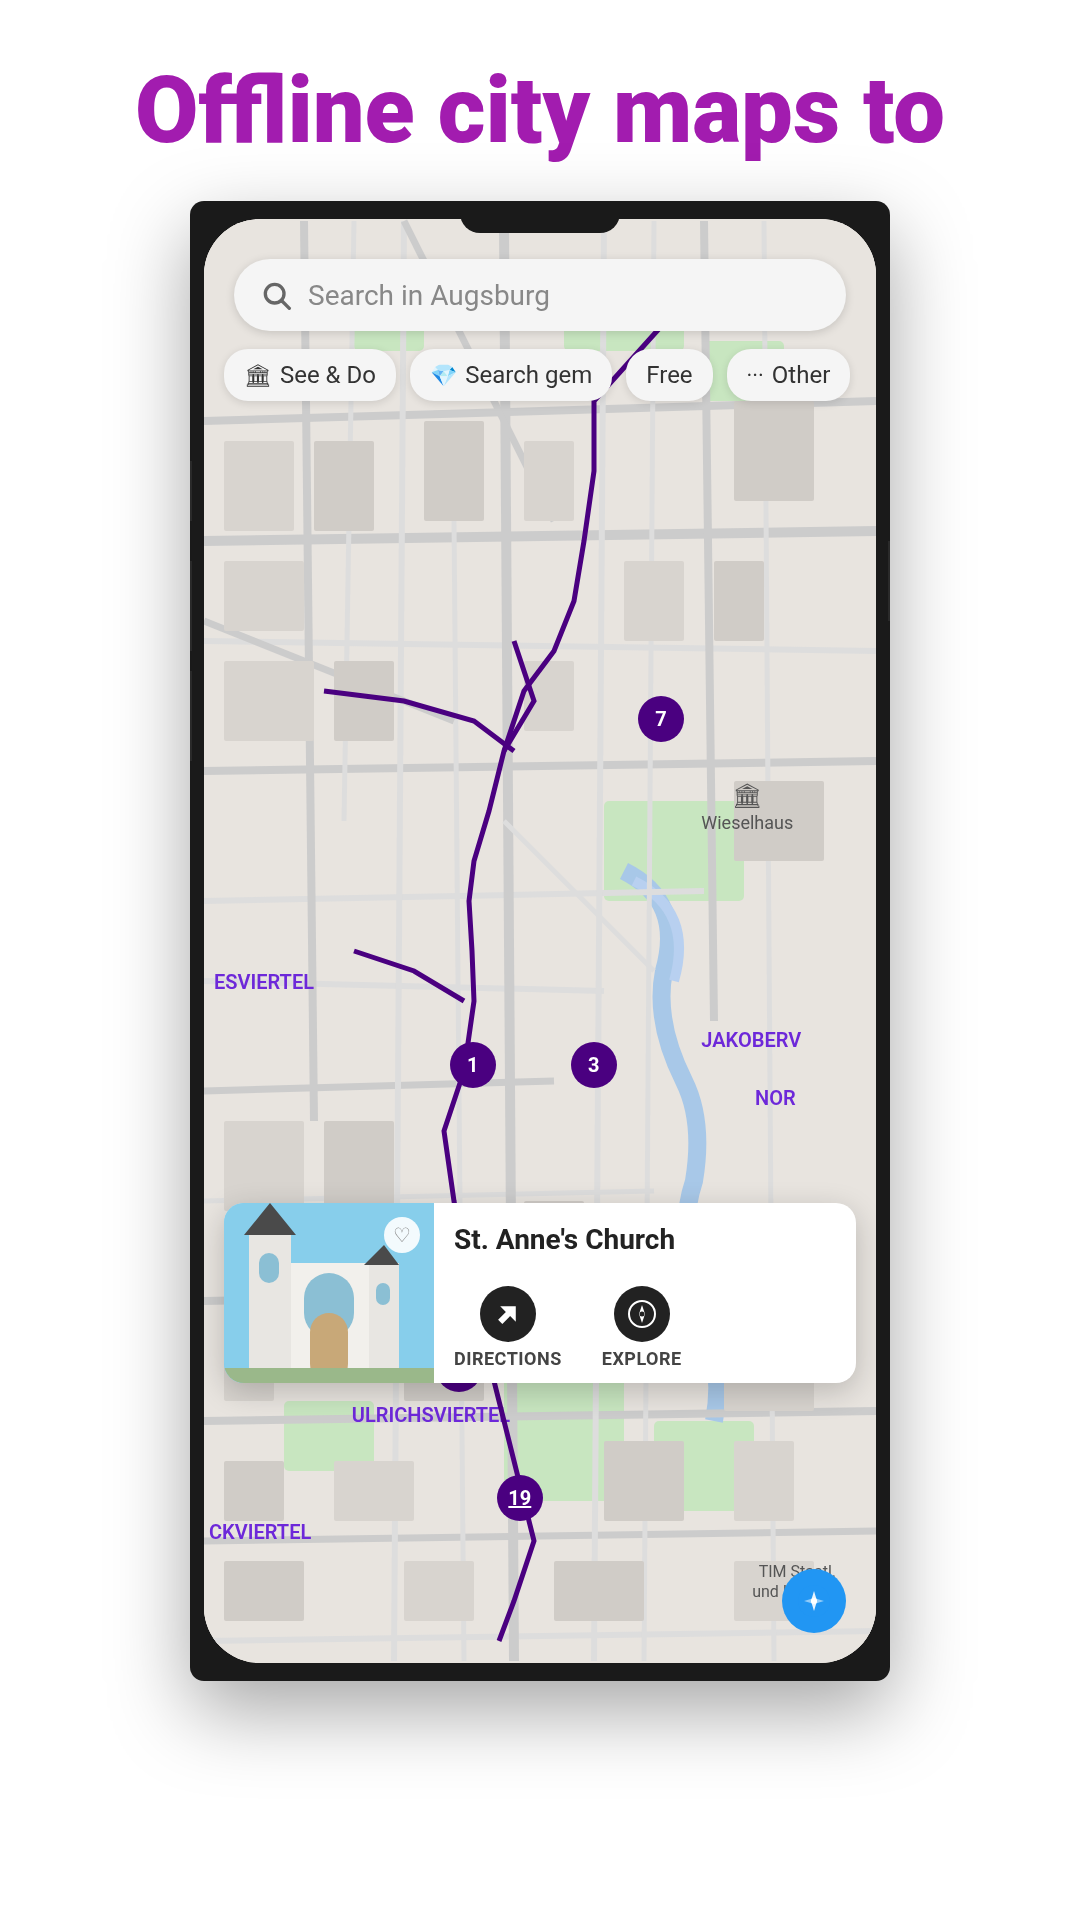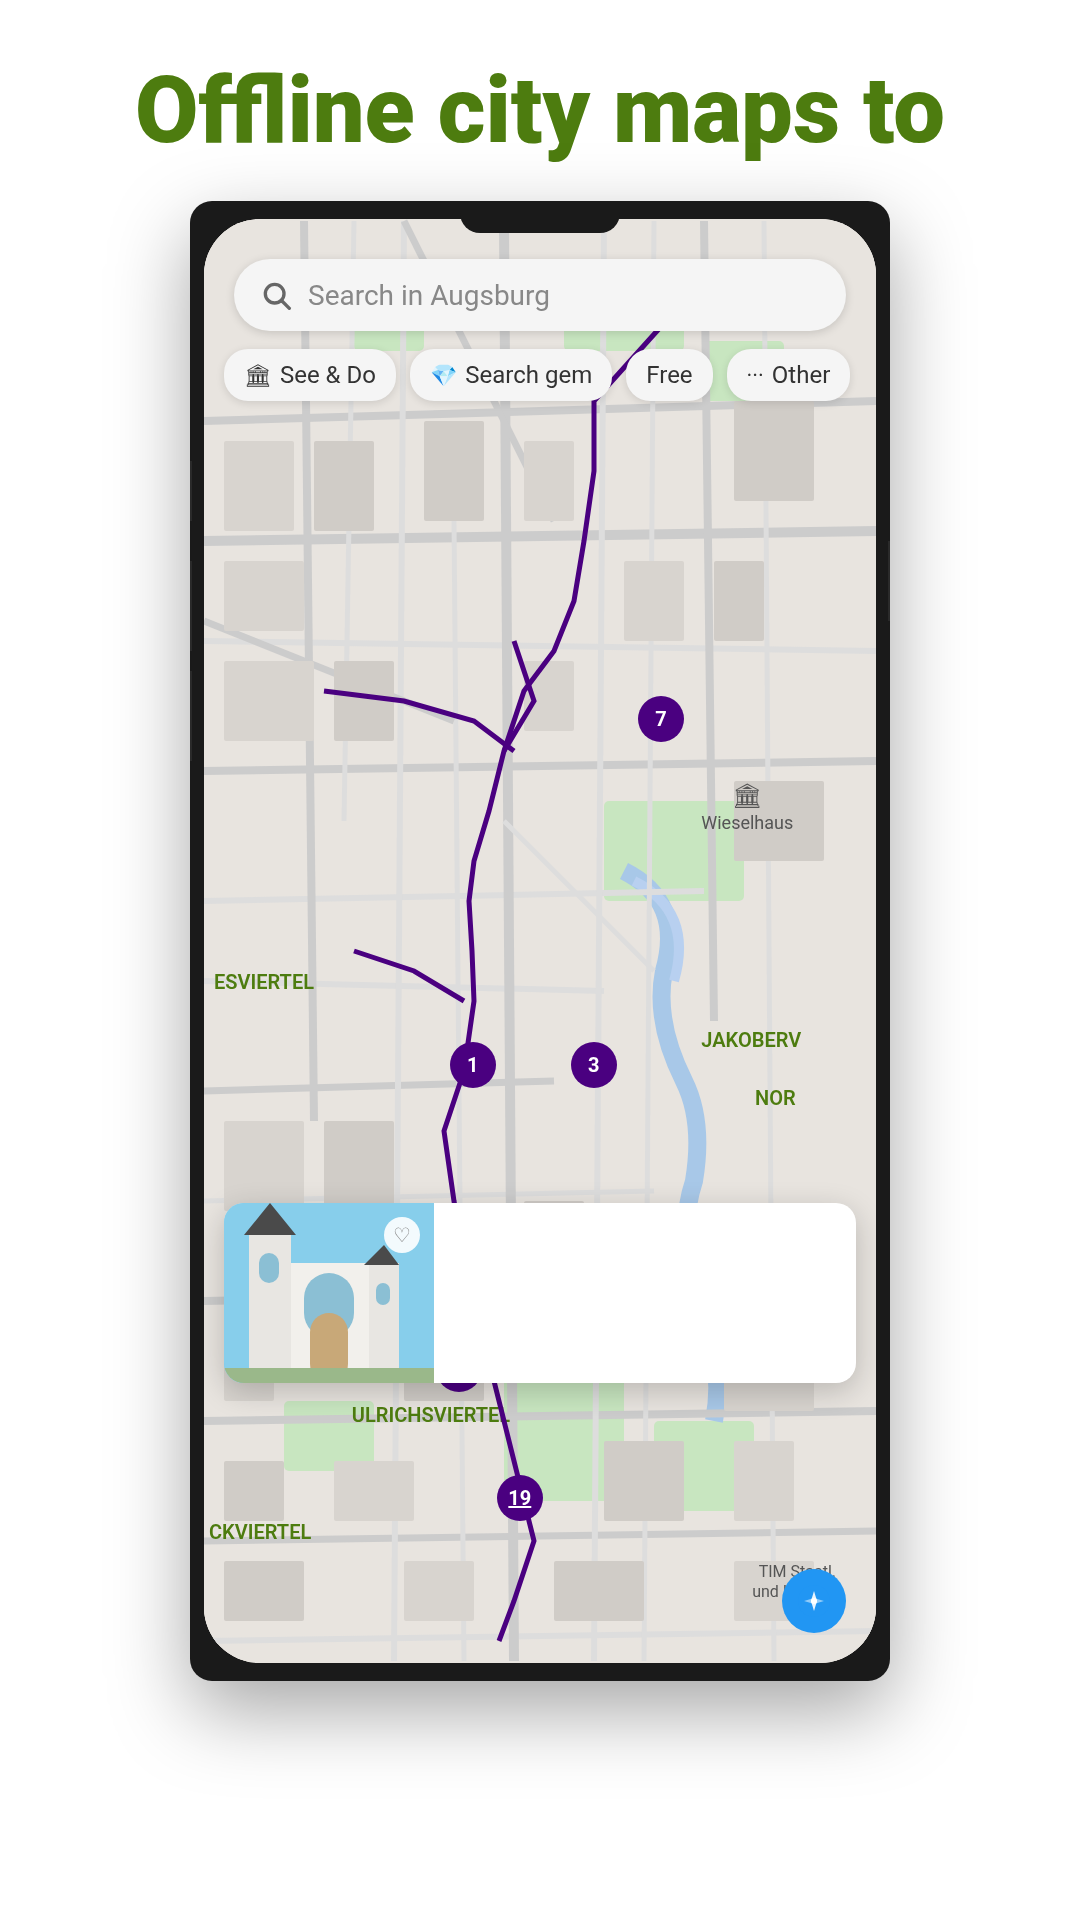--- a/index.html
+++ b/index.html
@@ -13,32 +13,32 @@
     }
 
     
     .header {
       text-align: center;
       padding: 60px 60px 40px 60px;
     }
     .header h1 {
       font-size: 92px;
       font-weight: 900;
-      color: #4d7c0f;
+      color: #a21caf;
       line-height: 1.1;
     }
 
     
     .phone-frame {
       position: relative;
       width: 700px;
       height: 1480px;
       margin: 0 auto;
       background: #1a1a1a;
-      border-radius: 22px;
+      border-radius: 14px;
       box-shadow: 0 30px 80px rgba(0,0,0,0.35);
       overflow: hidden;
     }
 
     
     .phone-notch {
       position: absolute;
       top: 0;
       left: 50%;
       transform: translateX(-50%);
@@ -187,21 +187,21 @@
       color: white;
       font-size: 20px;
       font-weight: bold;
       z-index: 10;
     }
 
     
     .map-label {
       position: absolute;
       font-size: 20px;
-      color: #4d7c0f;
+      color: #6d28d9;
       font-weight: 600;
       z-index: 5;
     }
 
     
     .map-poi {
       position: absolute;
       z-index: 5;
       display: flex;
       flex-direction: column;
@@ -525,20 +525,45 @@
 
               <rect x="35" y="50" width="20" height="30" fill="#8bbfd4" rx="10" ry="10"></rect>
               <rect x="152" y="80" width="14" height="22" fill="#8bbfd4" rx="7" ry="7"></rect>
 
               <rect x="0" y="165" width="210" height="15" fill="#9ab88a"></rect>
             </svg>
             
             <div class="heart-icon">♡</div>
           </div>
 
+          <div class="card-info">
+            <div class="card-title">St. Anne's Church</div>
+            <div class="card-actions">
+              <div class="card-action">
+                <div class="action-icon-circle">
+
+                  <svg width="30" height="30" viewBox="0 0 30 30" fill="white">
+                    <path d="M15 4 L26 15 L18 15 L18 26 L12 26 L12 15 L4 15 Z" transform="rotate(45, 15, 15)"></path>
+                  </svg>
+                </div>
+                <span class="action-label">DIRECTIONS</span>
+              </div>
+              <div class="card-action">
+                <div class="action-icon-circle">
+
+                  <svg width="30" height="30" viewBox="0 0 30 30" fill="white">
+                    <circle cx="15" cy="15" r="13" stroke="white" stroke-width="2" fill="none"></circle>
+                    <path d="M15 6 L18 15 L15 24 L12 15 Z" fill="white"></path>
+                    <circle cx="15" cy="15" r="2.5" fill="#222"></circle>
+                  </svg>
+                </div>
+                <span class="action-label">EXPLORE</span>
+              </div>
+            </div>
+          </div>
         </div>
       </div>
 
       <div class="tim-label">
         <div>TIM Staatl.</div>
         <div>und Industr.</div>
       </div>
 
       <div class="compass-btn">
         <svg width="36" height="36" viewBox="0 0 36 36">

